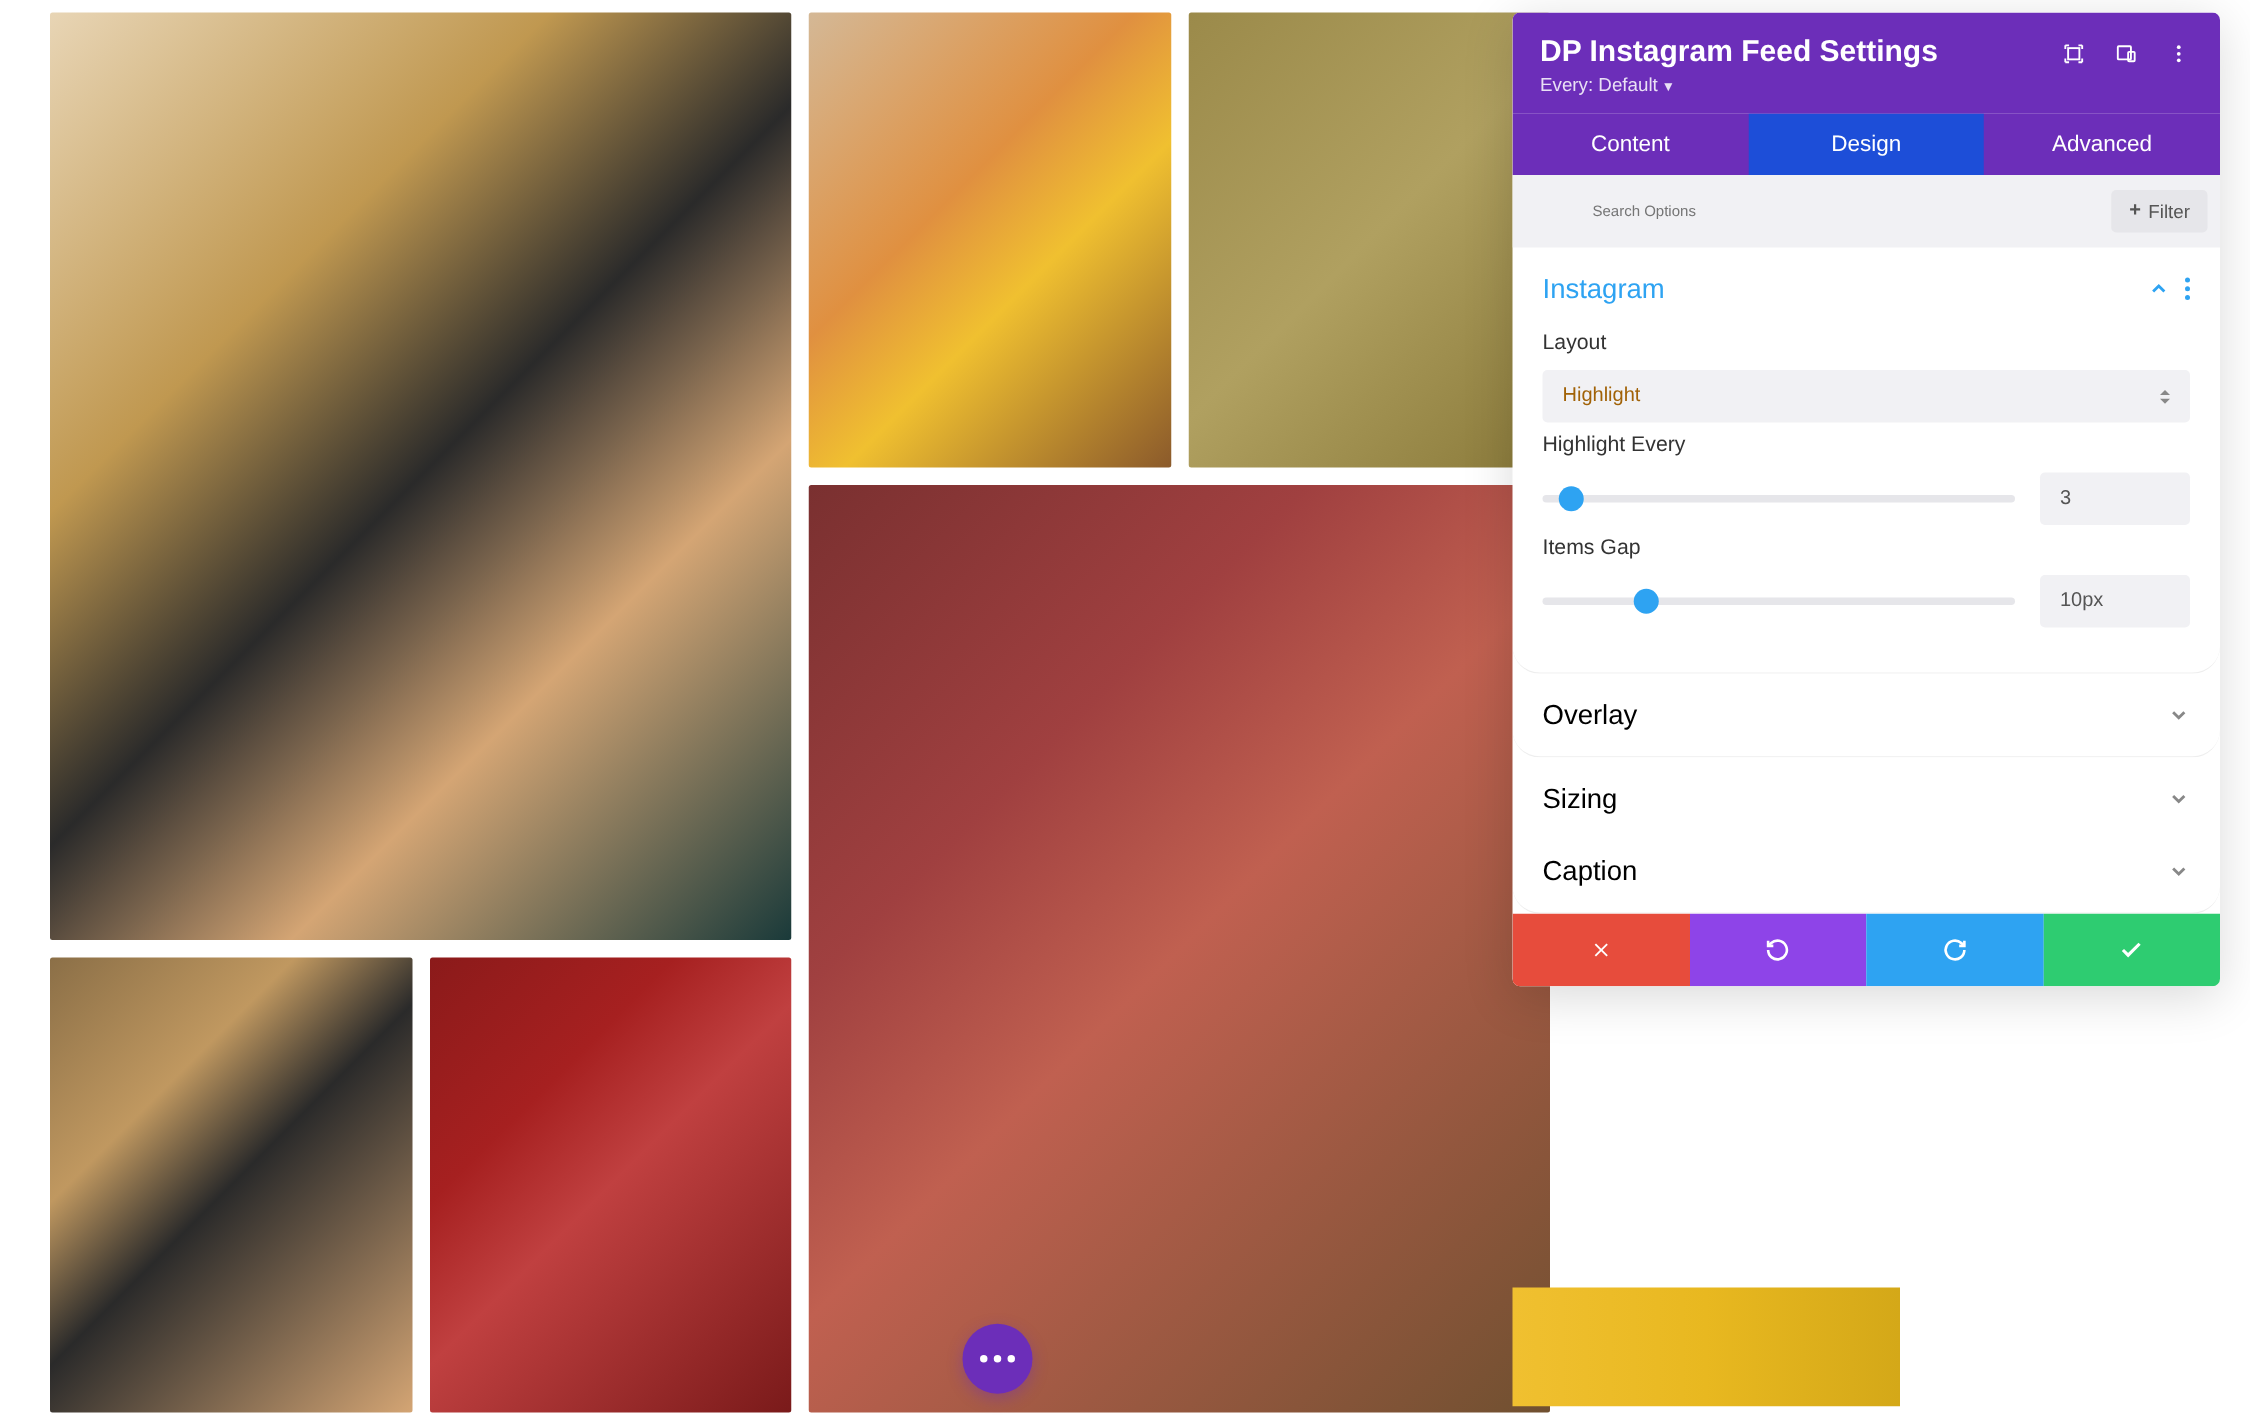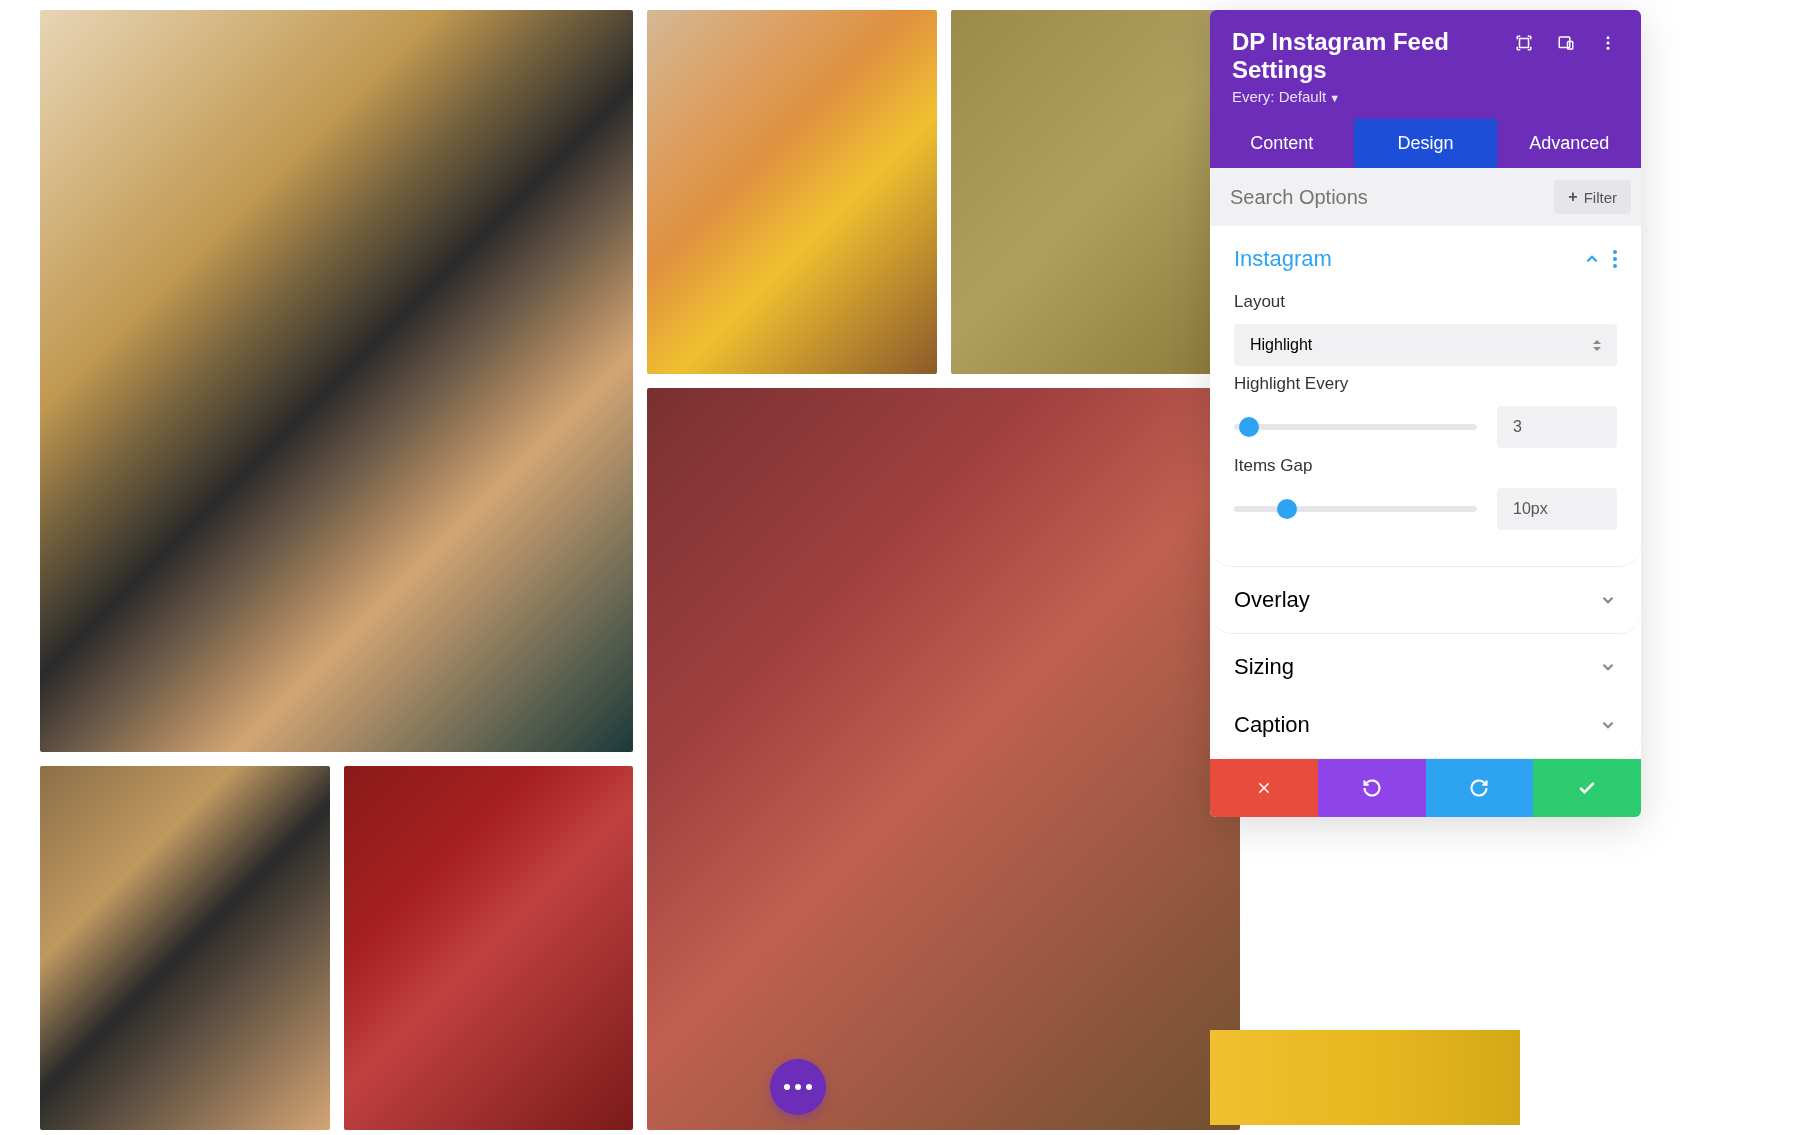--- a/index.html
+++ b/index.html
@@ -65,21 +65,21 @@
       height: 6px;
       background: #fff;
       border-radius: 50%;
     }
     
     
     .panel {
       position: absolute;
       top: 10px;
       left: 1210px;
-      width: 431px;
+      width: 566px;
       background: #fff;
       border-radius: 6px;
       box-shadow: 0 8px 40px rgba(0,0,0,0.15);
       overflow: hidden;
     }
     
     .panel-header {
       background: #6c2eb9;
       color: #fff;
       padding: 18px 22px 14px 22px;
@@ -126,24 +126,25 @@
     .search-bar {
       background: #f1f1f4;
       display: flex;
       align-items: center;
       justify-content: space-between;
       padding: 12px 10px 12px 20px;
     }
     .search-input {
       border: none;
       background: transparent;
-      font-size: 20px;
+      font-size: 12px;
       color: #8b5cf6;
       outline: none;
       flex: 1;
+      margin-left: 44px;
     }
     .filter-btn {
       background: #e6e6ea;
       border: none;
       padding: 8px 14px;
       font-size: 15px;
       color: #555;
       border-radius: 4px;
       cursor: pointer;
       display: flex;
@@ -215,21 +216,21 @@
       display: block;
     }
     
     .select {
       width: 100%;
       background: #f1f1f4;
       border: none;
       border-radius: 4px;
       padding: 12px 16px;
       font-size: 16px;
-      color: #000000;
+      color: #a16207;
       display: flex;
       align-items: center;
       justify-content: space-between;
       cursor: pointer;
     }
     
     .select-caret { display: flex; flex-direction: column; gap: 3px; }
     .select-caret::before, .select-caret::after {
       content: '';
       width: 0; height: 0;

